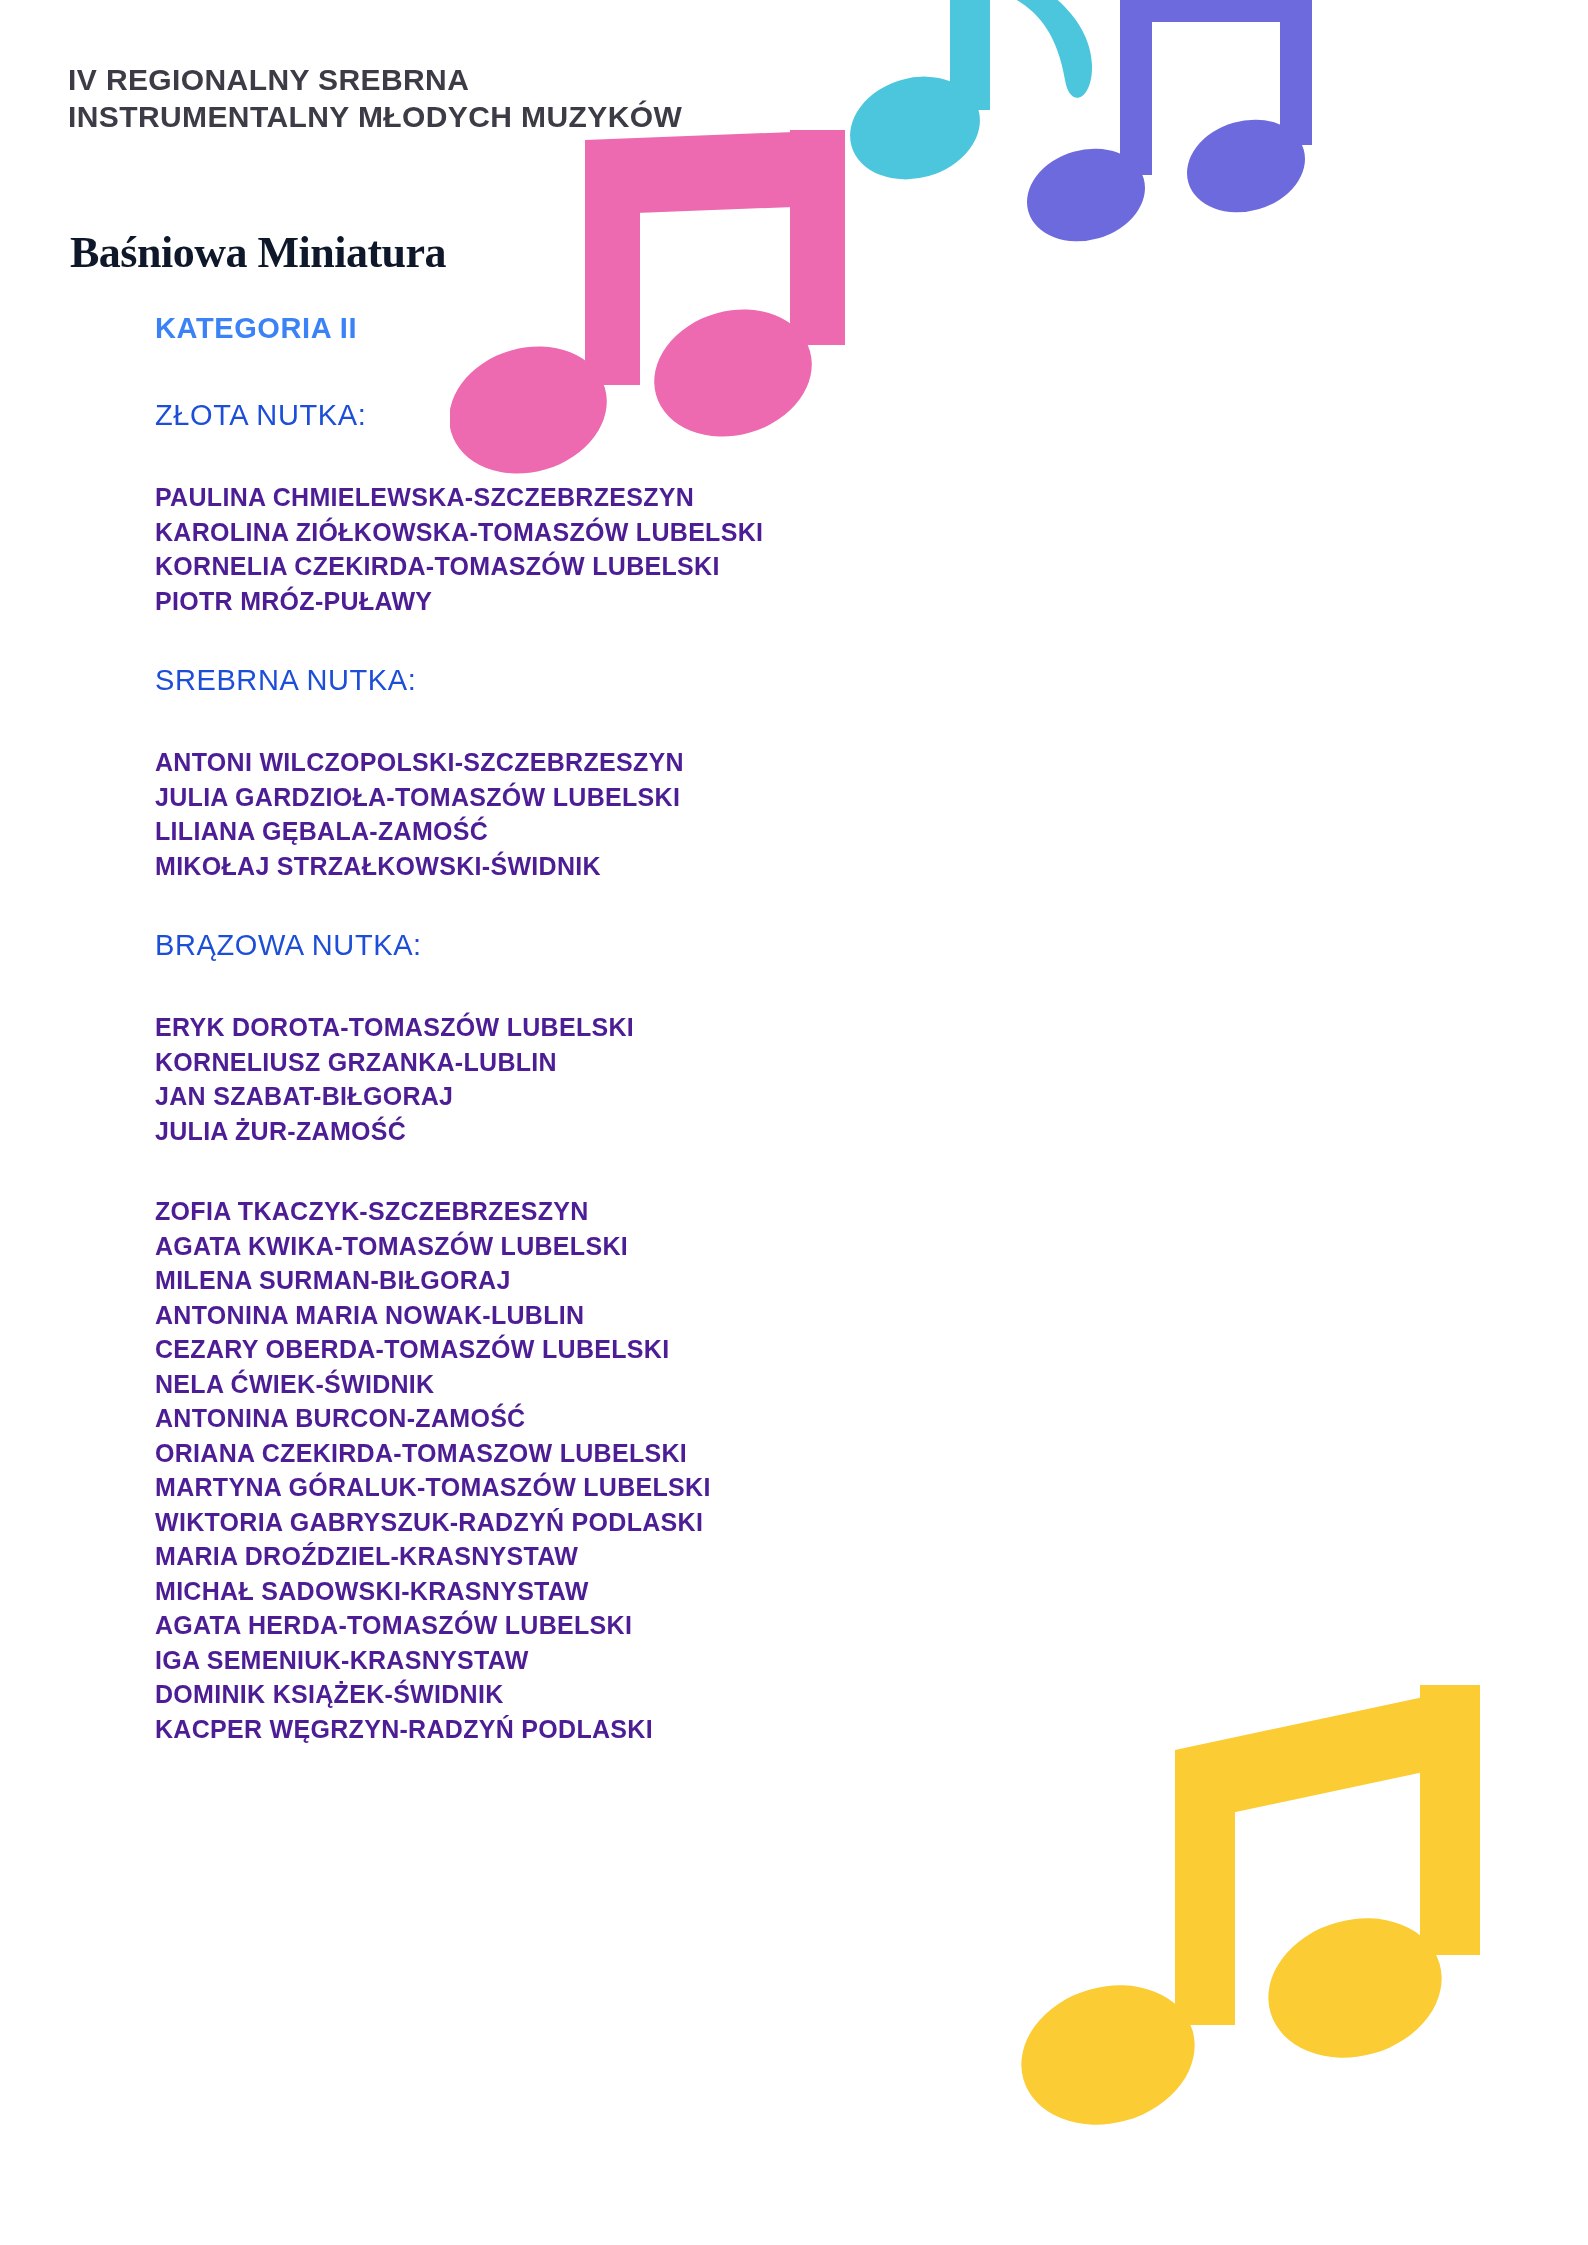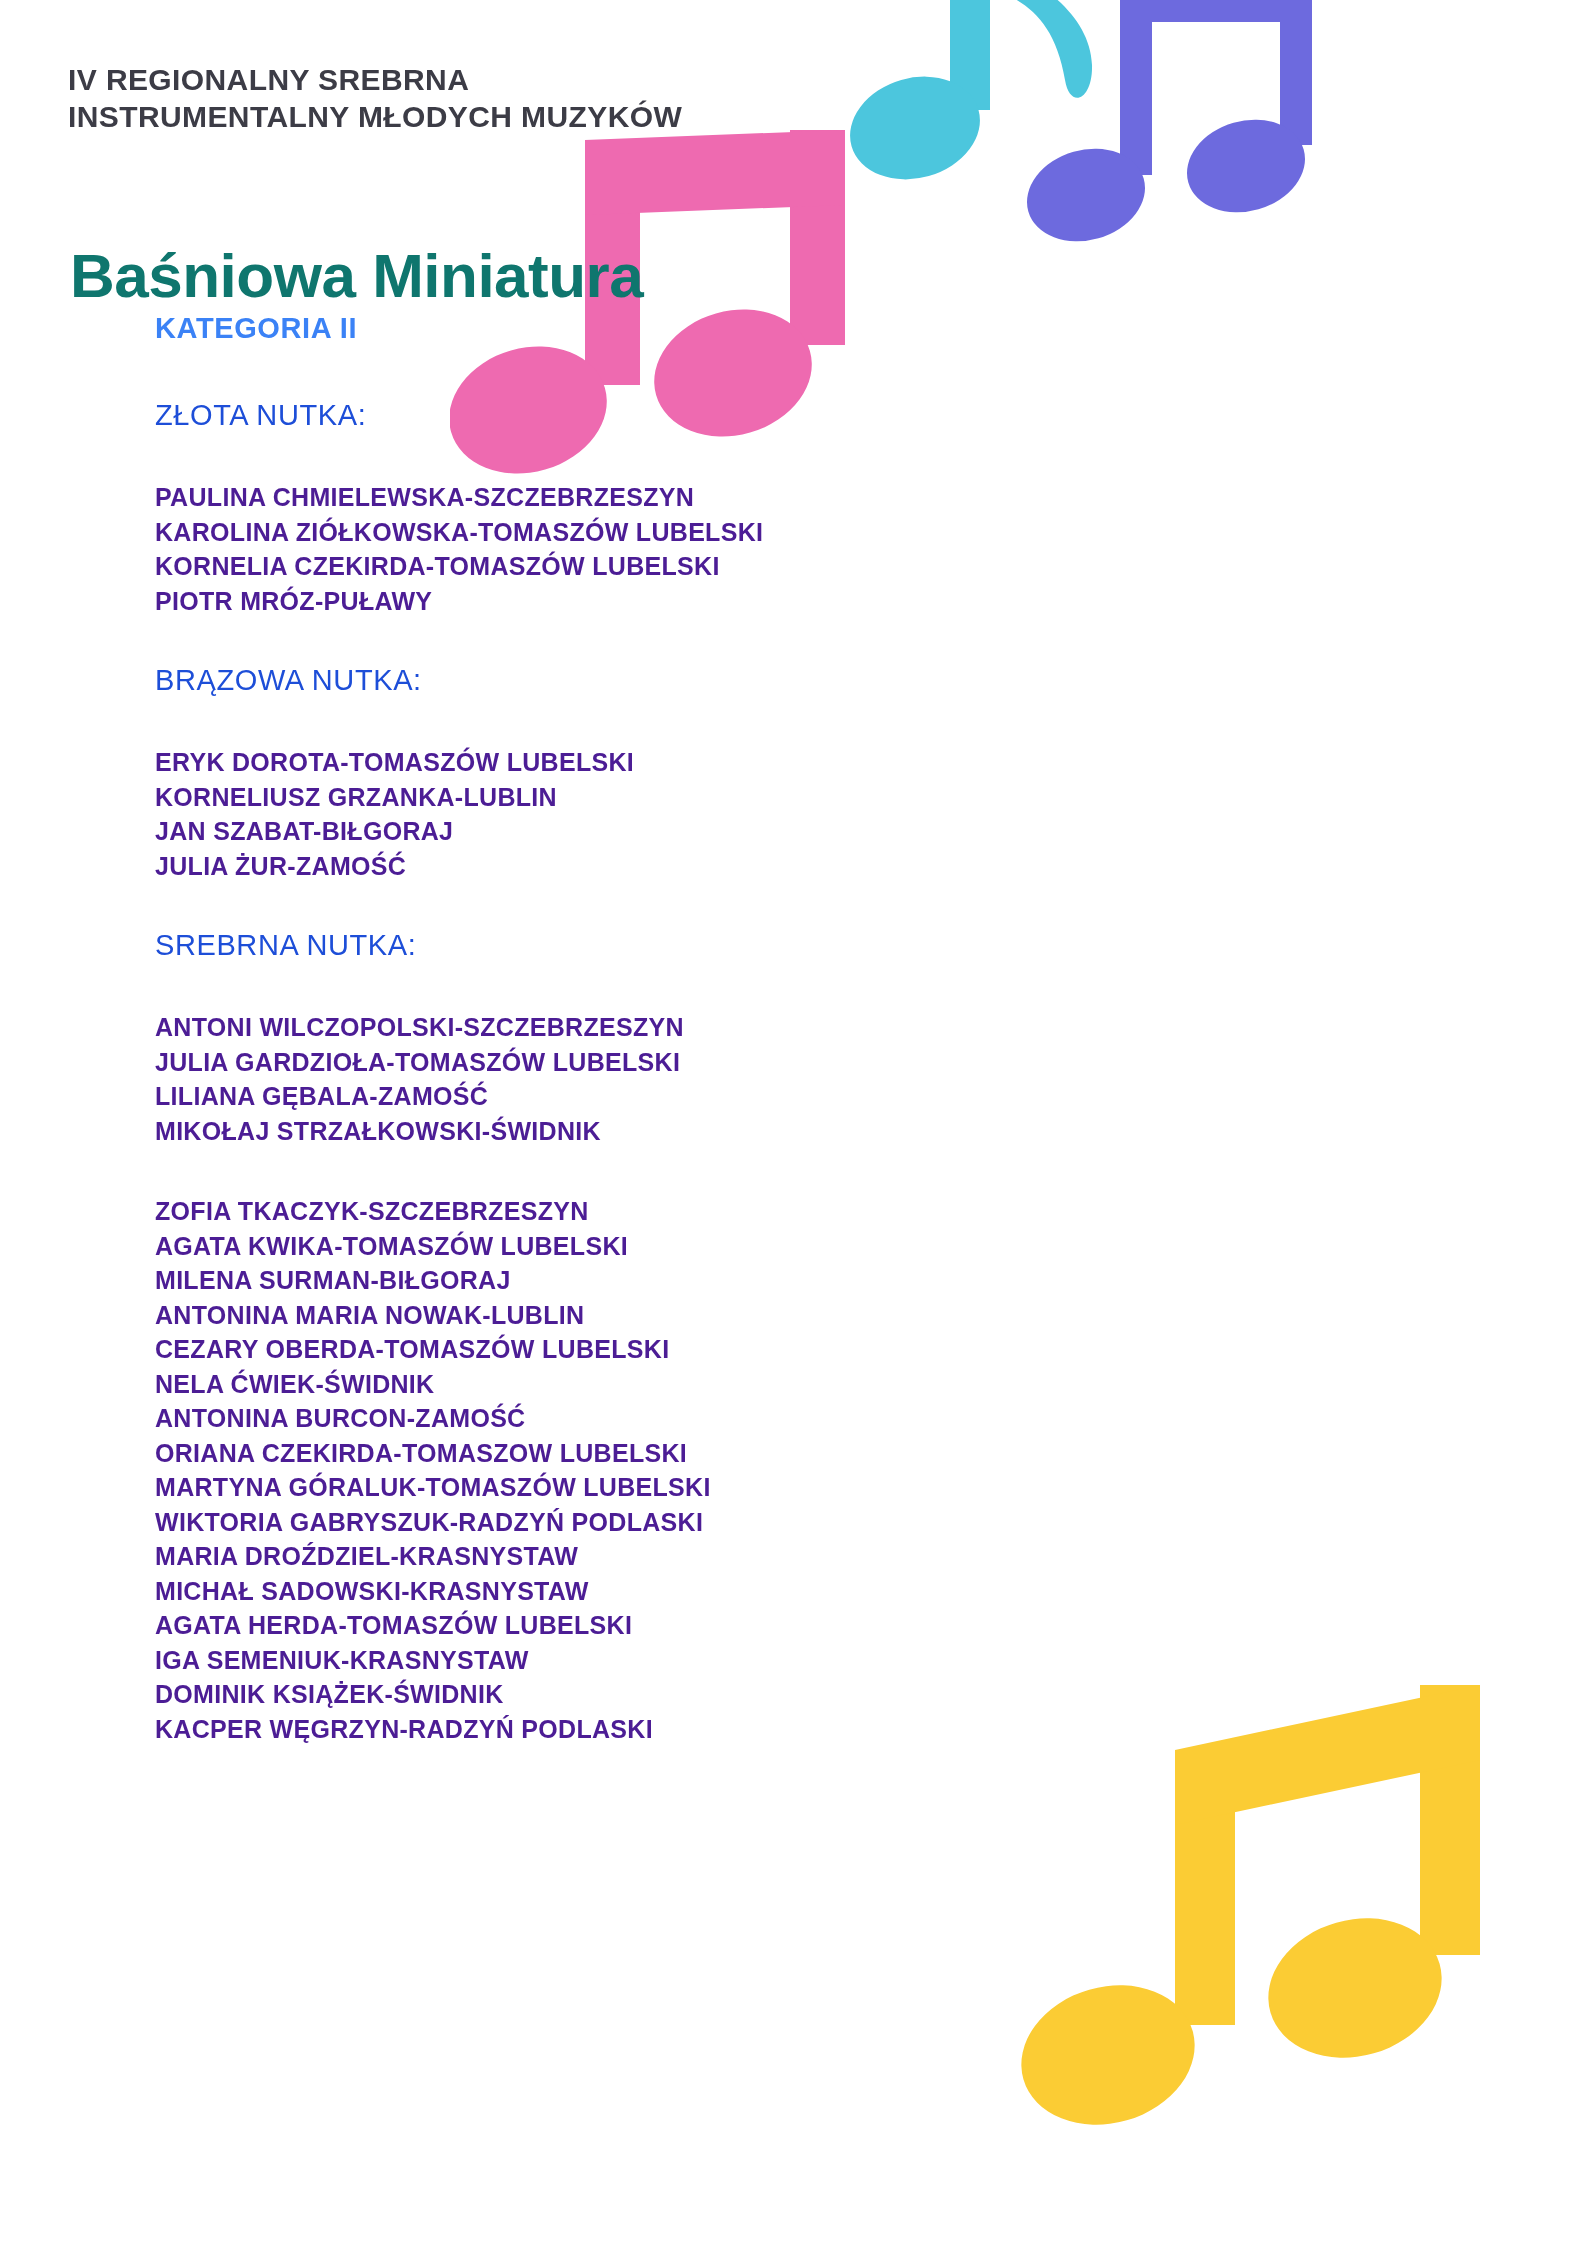--- a/index.html
+++ b/index.html
@@ -41,24 +41,25 @@
     line-height: 1.22;
     letter-spacing: 0.4px;
     color: #3c3c46;
     white-space: pre-line;
   }
 
   .title {
     position: absolute;
     left: 70px;
     top: 198px;
-    font-size: 62px;
+    font-size: 44px;
     font-weight: bold;
     letter-spacing: -0.5px;
-    color: #0f766e;
+    color: #0f172a;
+    font-family: Liberation Serif, serif;
   }
 
   .body-block {
     position: absolute;
     left: 155px;
     top: 312px;
     width: 1000px;
   }
 
   .category {
@@ -142,33 +143,33 @@
 
     <div class="group">
       <div class="group-heading">ZŁOTA NUTKA:</div>
       <div class="names">PAULINA CHMIELEWSKA-SZCZEBRZESZYN
 KAROLINA ZIÓŁKOWSKA-TOMASZÓW LUBELSKI
 KORNELIA CZEKIRDA-TOMASZÓW LUBELSKI
 PIOTR MRÓZ-PUŁAWY</div>
     </div>
 
     <div class="group">
+      <div class="group-heading">SREBRNA NUTKA:</div>
+      <div class="names">ANTONI WILCZOPOLSKI-SZCZEBRZESZYN
+JULIA GARDZIOŁA-TOMASZÓW LUBELSKI
+LILIANA GĘBALA-ZAMOŚĆ
+MIKOŁAJ STRZAŁKOWSKI-ŚWIDNIK</div>
+    </div>
+
+    <div class="group">
       <div class="group-heading">BRĄZOWA NUTKA:</div>
       <div class="names">ERYK DOROTA-TOMASZÓW LUBELSKI
 KORNELIUSZ GRZANKA-LUBLIN
 JAN SZABAT-BIŁGORAJ
 JULIA ŻUR-ZAMOŚĆ</div>
-    </div>
-
-    <div class="group">
-      <div class="group-heading">SREBRNA NUTKA:</div>
-      <div class="names">ANTONI WILCZOPOLSKI-SZCZEBRZESZYN
-JULIA GARDZIOŁA-TOMASZÓW LUBELSKI
-LILIANA GĘBALA-ZAMOŚĆ
-MIKOŁAJ STRZAŁKOWSKI-ŚWIDNIK</div>
     </div>
 
     <div class="group">
       <div class="names last">ZOFIA TKACZYK-SZCZEBRZESZYN
 AGATA KWIKA-TOMASZÓW LUBELSKI
 MILENA SURMAN-BIŁGORAJ
 ANTONINA MARIA NOWAK-LUBLIN
 CEZARY OBERDA-TOMASZÓW LUBELSKI
 NELA ĆWIEK-ŚWIDNIK
 ANTONINA BURCON-ZAMOŚĆ

